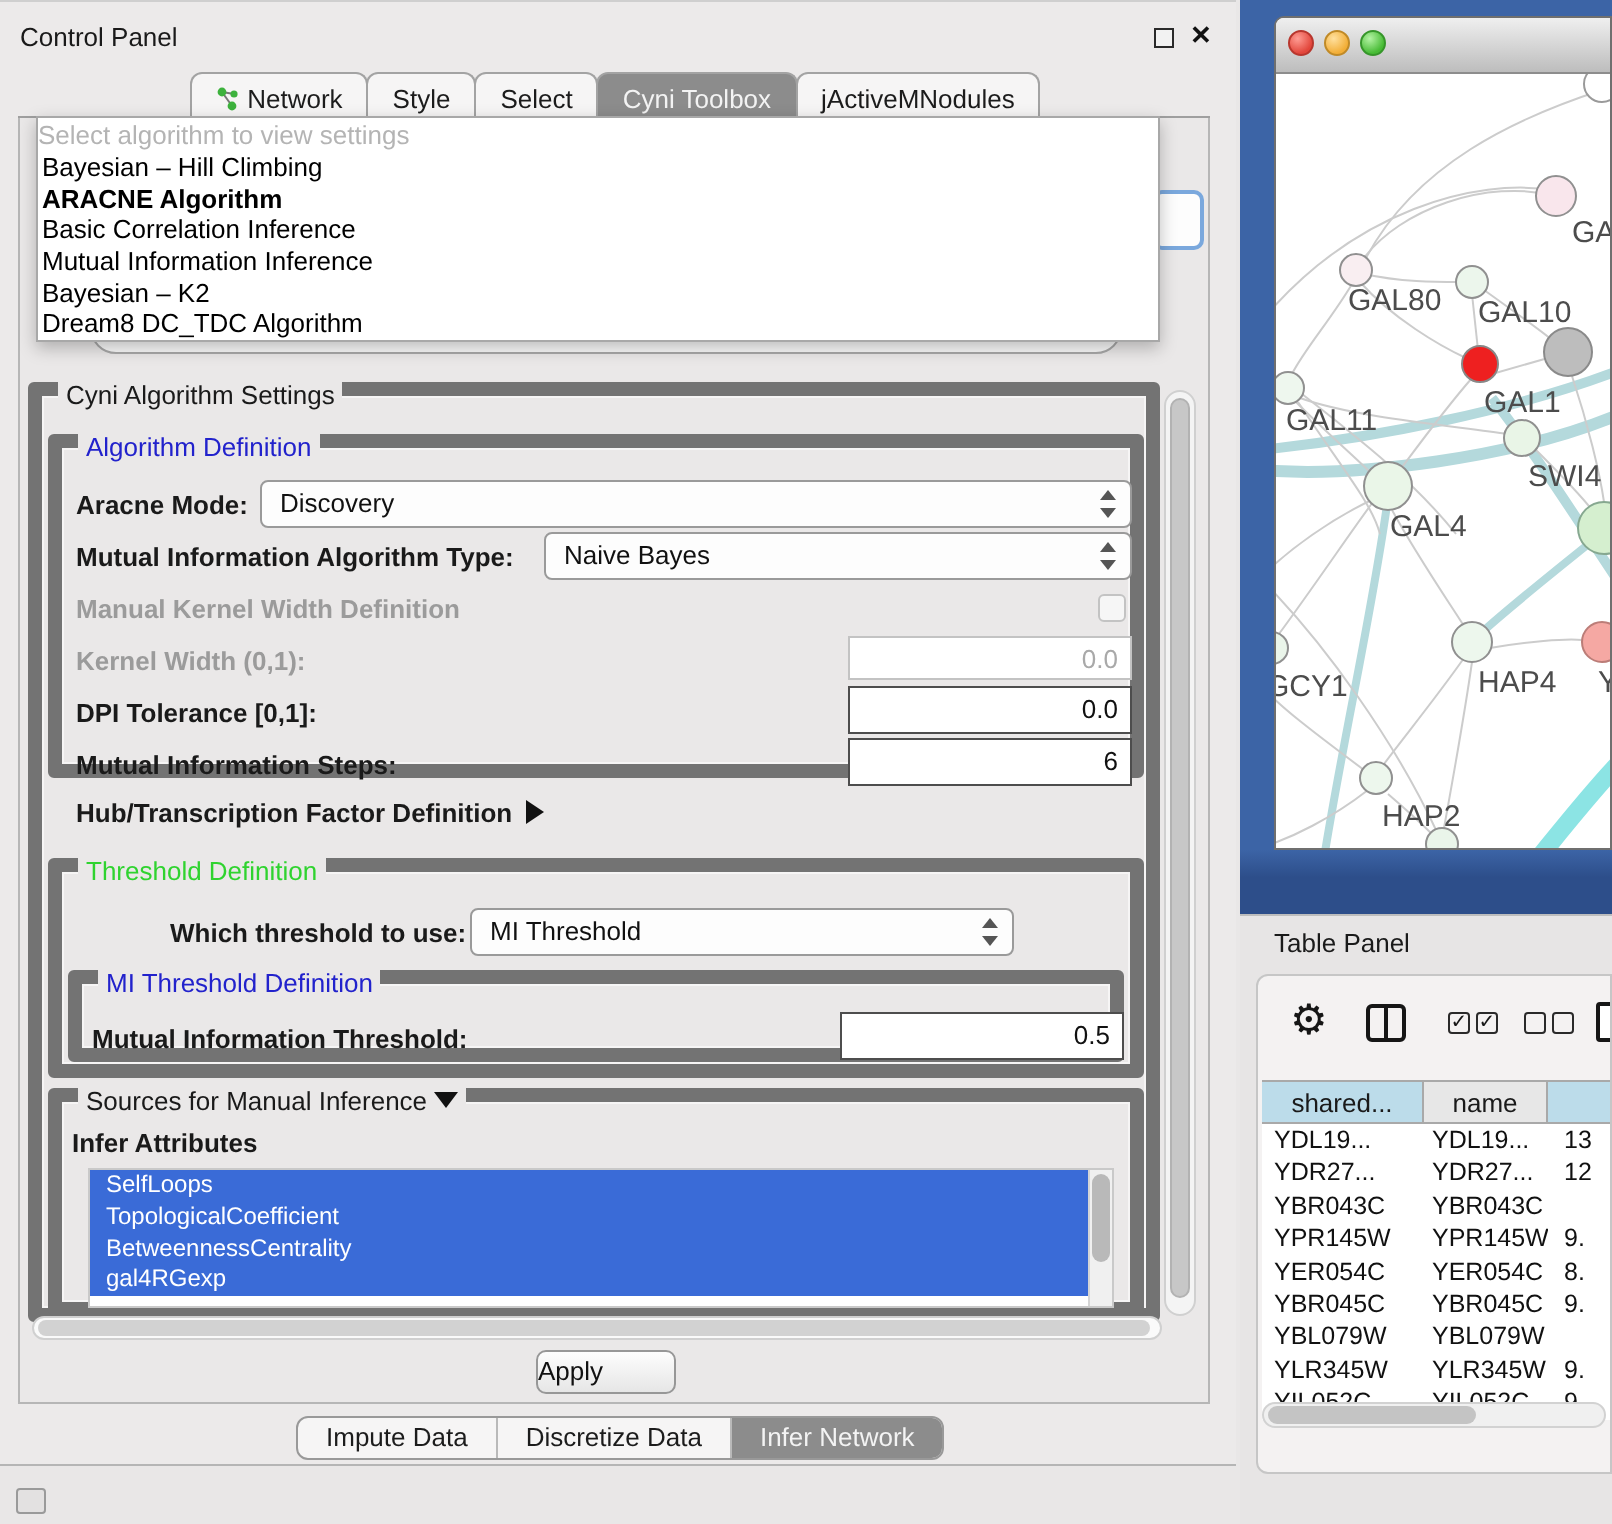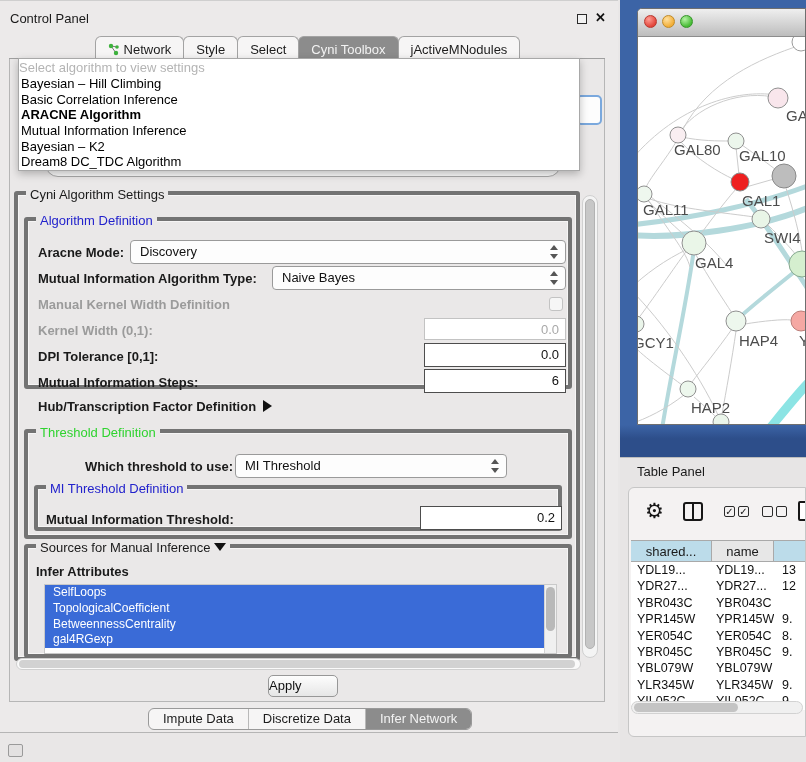--- a/index.html
+++ b/index.html
@@ -26,21 +26,21 @@
   #algo-dropdown { left:18px; top:57px; width:562px; height:113px; background:#ffffff; border:1px solid #a8a8a8; box-shadow:0 3px 8px rgba(0,0,0,.25); z-index:10; padding-top:1px; }
   #algo-placeholder { text-align:left; color:#b4b4b4; font-size:13px; height:16px; line-height:15px; }
   .algo-item { font-size:13px; height:15.7px; line-height:15.7px; padding-left:2px; color:#000; white-space:nowrap; }
   .algo-item.sel { font-weight:bold; }
 
   
   #bg-combo { left:45px; top:150px; width:516px; height:26px; border:1px solid #a9a9a9; border-radius:13px; background:#fbfbfb; z-index:2; color:#b5b5b5; font-size:13px; line-height:24px; padding-left:14px; overflow:hidden; }
   #bg-focus-frag { left:576px; top:94px; width:26px; height:30px; border:2px solid #7aa8dd; border-radius:5px; background:#fdfdfd; z-index:2; }
 
   
-  .grp { position:absolute; border:4px solid #737373; border-radius:3px; box-shadow:inset 0 0 0 1px rgba(255,255,255,.55); }
+  .grp { position:absolute; border:7px solid #737373; border-radius:3px; box-shadow:inset 0 0 0 1px rgba(255,255,255,.55); }
   .grp > .legend { position:absolute; top:-8px; left:8px; background:#eae8e8; padding:0 4px; font-size:13px; color:#1a1a1a; white-space:nowrap; }
   .legend.blue { color:#2222cc; }
   .legend.green { color:#2fd32f; }
 
   .lbl { position:absolute; font-size:13px; font-weight:bold; color:#1a1a1a; white-space:nowrap; }
   .lbl.dis { color:#9b9b9b; }
 
   .combo { position:absolute; background:#fdfdfd; border:1px solid #9a9a9a; border-radius:4px; font-size:13px; color:#111; line-height:22px; padding-left:9px; }
   .combo .stepper { position:absolute; right:6px; top:4px; width:9px; height:14px; display:flex; flex-direction:column; justify-content:space-between; }
   .stepper i { display:block; width:0; height:0; border-left:4px solid transparent; border-right:4px solid transparent; }
@@ -148,22 +148,22 @@
     </div>
 
   <div id="content-panel" class="abs"></div>
 
   <div id="bg-combo" class="abs">galFiltered.sif default node</div>
   <div id="bg-focus-frag" class="abs"></div>
 
   <div id="algo-dropdown" class="abs">
     <div id="algo-placeholder">Select algorithm to view settings</div>
   <div class="algo-item">Bayesian – Hill Climbing</div>
+      <div class="algo-item sel">ARACNE Algorithm</div>
       <div class="algo-item">Basic Correlation Inference</div>
-      <div class="algo-item sel">ARACNE Algorithm</div>
       <div class="algo-item">Mutual Information Inference</div>
       <div class="algo-item">Bayesian – K2</div>
       <div class="algo-item">Dream8 DC_TDC Algorithm</div>
     </div>
 
   <div class="grp" style="left:14px; top:190px; width:566px; height:470px;">
     <span class="legend">Cyni Algorithm Settings</span>
   </div>
 
   <div class="grp" style="left:24px; top:216px; width:548px; height:172px;">
@@ -207,21 +207,21 @@
     <span>MI Threshold</span>
     <span class="stepper">
         <i class="up"></i>
         <i class="dn"></i>
       </span>
   </div>
   <div class="grp" style="left:34px; top:484px; width:528px; height:46px;">
     <span class="legend blue">MI Threshold Definition</span>
   </div>
   <div class="lbl" style="left:46px; top:511px;text-align:right;">Mutual Information Threshold:</div>
-  <div class="field" style="left:420px; top:505px; width:142px; height:24px;">0.2</div>
+  <div class="field" style="left:420px; top:505px; width:142px; height:24px;">0.5</div>
 
   <div class="grp" style="left:24px; top:543px; width:548px; height:114px;">
     <span class="legend">
       <span>Sources for Manual Inference</span>
       <span class="tri-down"></span>
     </span>
   </div>
   <div class="lbl" style="left:36px; top:563px;">Infer Attributes</div>
   <div id="attr-list" class="abs">
     <div id="attr-items">

